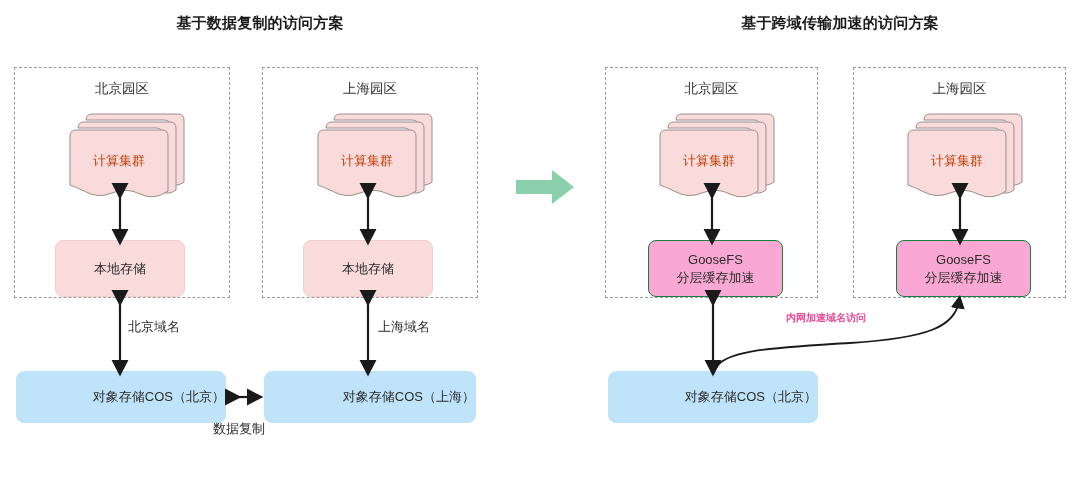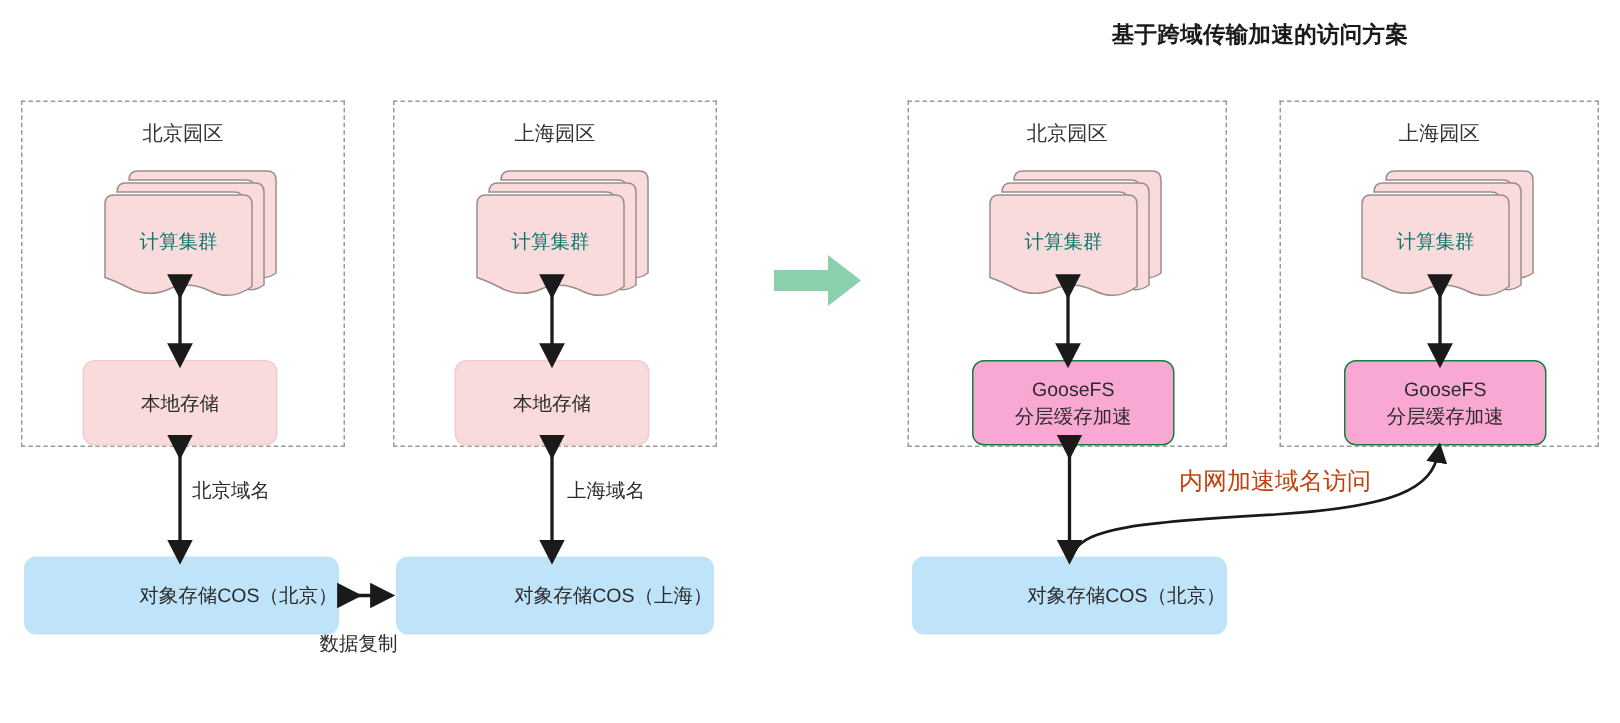--- a/index.html
+++ b/index.html
@@ -81,49 +81,50 @@
     height: 90px;
   }
   .cluster svg { display: block; }
   .cluster-label {
     position: absolute;
     left: 0;
     top: 36px;
     width: 118px;
     text-align: center;
     font-size: 13px;
-    color: #0f766e;
+    color: #c2410c;
     pointer-events: none;
   }
 
   .edge-label {
     position: absolute;
     font-size: 13px;
     color: #2b2b2b;
     white-space: nowrap;
   }
   .edge-label.bold {
-    font-weight: normal;
-    font-size: 16px;
-    color: #c2410c;
+    font-weight: bold;
+    font-size: 10px;
+    color: #ec4899;
   }
   svg.arrows {
     position: absolute;
     left: 0; top: 0;
     width: 1080px;
     height: 482px;
     pointer-events: none;
     overflow: visible;
   }
 </style>
 </head>
 <body>
 
 <div id="canvas">
 
+  <div class="panel-title" id="title-left">基于数据复制的访问方案</div>
   <div class="panel-title" id="title-right">基于跨域传输加速的访问方案</div>
 
   <div class="zone" style="left:14px; top:67px; width:216px; height:231px;"></div>
   <div class="zone-label" style="left:14px; top:80px; width:216px;">北京园区</div>
 
   <div class="cluster" style="left:62px; top:108px;">
     <svg width="130" height="95" viewBox="0 0 130 95">
       <g fill="#fadbdc" stroke="#9b8d8d" stroke-width="1">
         <path d="M24,12 q0,-6 6,-6 h86 q6,0 6,6 v62 q-7,5 -14,2 v-58 q0,-6 -6,-6 h-72 z"></path>
         <path d="M16,20 q0,-6 6,-6 h86 q6,0 6,6 v62 q-7,5 -14,2 v-58 q0,-6 -6,-6 h-72 z"></path>

